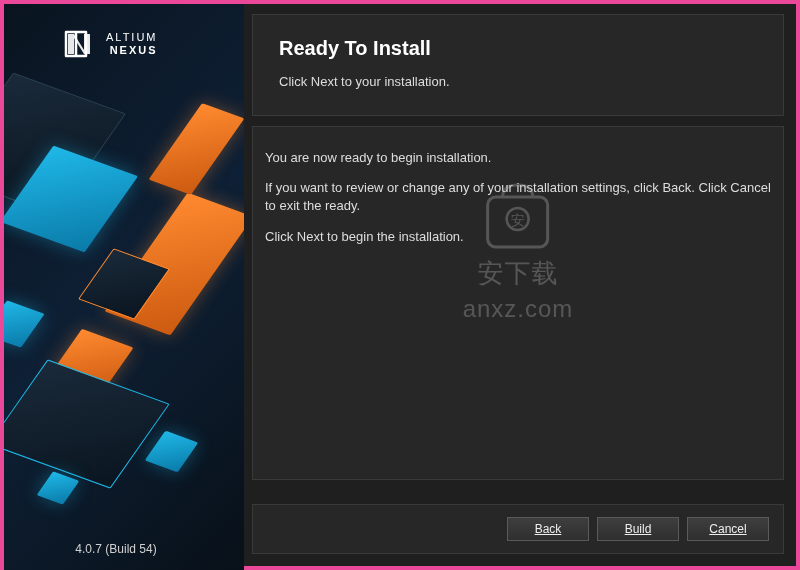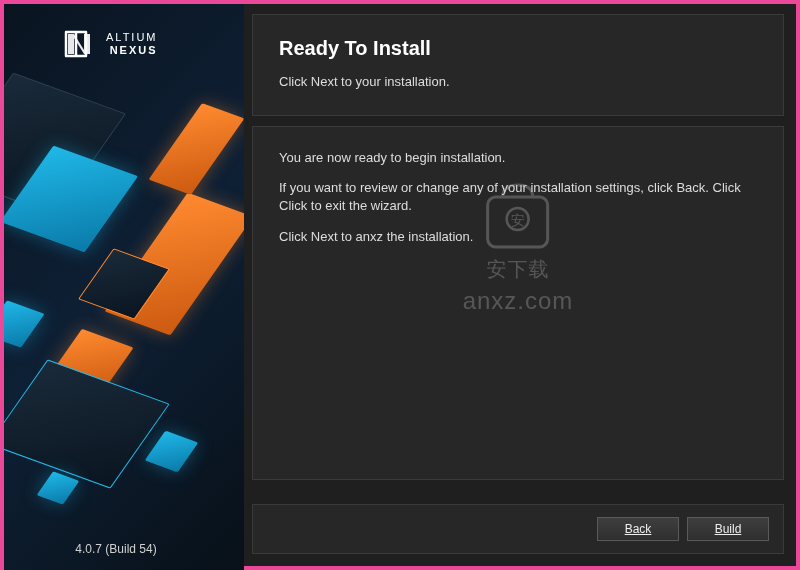--- a/index.html
+++ b/index.html
@@ -13,21 +13,21 @@
 .t-dark { background: linear-gradient(145deg,#1a2a3a,#0a1520); border: 1px solid #2a4050; }
 .logo { position: absolute; top: 22px; left: 58px; display: flex; align-items: center; gap: 8px; color: #fff; z-index: 5; }
 .logo-mark { width: 36px; height: 36px; position: relative; }
 .logo-text { display: flex; flex-direction: column; font-size: 11px; letter-spacing: 2px; font-weight: 300; line-height: 1.2; }
 .logo-text .l2 { font-weight: 600; text-align: right; }
 .version { position: absolute; bottom: 16px; left: 0; right: 16px; text-align: center; color: #d0d0d0; font-size: 12px; font-weight: 300; z-index: 5; }
 .main { flex: 1; display: flex; flex-direction: column; background: #1f1f1f; }
 .header { margin: 10px 12px 0 8px; background: #272727; border: 1px solid #3a3a3a; padding: 22px 26px 26px; }
 .header h1 { color: #fff; font-size: 20px; font-weight: 700; margin-bottom: 14px; }
 .header p { color: #ddd; font-size: 13px; font-weight: 300; }
-.body { flex: 1; margin: 10px 12px 0 8px; background: #272727; border: 1px solid #3a3a3a; padding: 22px 26px; color: #ddd; font-size: 13px; font-weight: 300; position: relative; }
+.body { flex: 1; margin: 10px 12px 0 8px; background: #272727; border: 1px solid #3a3a3a; padding: 22px 12px; color: #ddd; font-size: 13px; font-weight: 300; position: relative; }
 .body p { margin-bottom: 12px; line-height: 1.4; }
 .watermark { position: absolute; top: 50px; left: 50%; transform: translateX(-50%); opacity: .32; pointer-events: none; display: flex; flex-direction: column; align-items: center; gap: 4px; }
 .wm-icon { width: 90px; height: 75px; }
 .wm-text { font-size: 24px; color: #bbb; letter-spacing: 1px; font-weight: 300; }
 .footer { margin: 24px 12px 12px 8px; padding: 12px 14px; display: flex; justify-content: flex-end; gap: 8px; background: #272727; border: 1px solid #3a3a3a; }
 .btn { width: 82px; height: 24px; background: linear-gradient(#3e3e3e,#2f2f2f); border: 1px solid #5a5a5a; color: #eee; font-size: 12px; cursor: pointer; text-decoration: underline; font-family: inherit; }
 </style>
 </head>
 <body>
 
@@ -64,36 +64,37 @@
   </div>
 
   <div class="main">
     <div class="header">
       <h1>Ready To Install</h1>
       <p>Click Next to your installation.</p>
     </div>
 
     <div class="body">
       <p>You are now ready to begin installation.</p>
-      <p>If you want to review or change any of your installation settings, click Back. Click Click to exit the wizard.</p>
-      <p>Click Next to anxz the installation.</p>
+      <p>If you want to review or change any of your installation settings, click Back. Click Cancel to exit the ready.</p>
+      <p>Click Next to begin the installation.</p>
 
       <div class="watermark">
         <svg class="wm-icon" viewBox="0 0 90 75">
           <path d="M30 20 Q30 8 45 8 Q60 8 60 20" fill="none" stroke="#bbb" stroke-width="3"></path>
           <rect x="15" y="20" width="60" height="50" rx="8" fill="none" stroke="#bbb" stroke-width="3"></rect>
           <circle cx="45" cy="42" r="11" fill="none" stroke="#bbb" stroke-width="2.5"></circle>
           <text x="45" y="48" text-anchor="middle" font-size="14" fill="#bbb">安</text>
         </svg>
         <div style="display:flex;align-items:baseline;gap:6px;">
-          <span class="wm-text" style="font-size:20px;">安下载</span>
+          <span class="wm-text" style="font-size:26px;">安下载</span>
         </div>
         <span class="wm-text">anxz.com</span>
       </div>
     </div>
 
     <div class="footer">
       <button class="btn">Back</button>
       <button class="btn">Build</button>
+      <button class="btn">Cancel</button>
     </div>
   </div>
 
 </div>
 
 </body></html>

